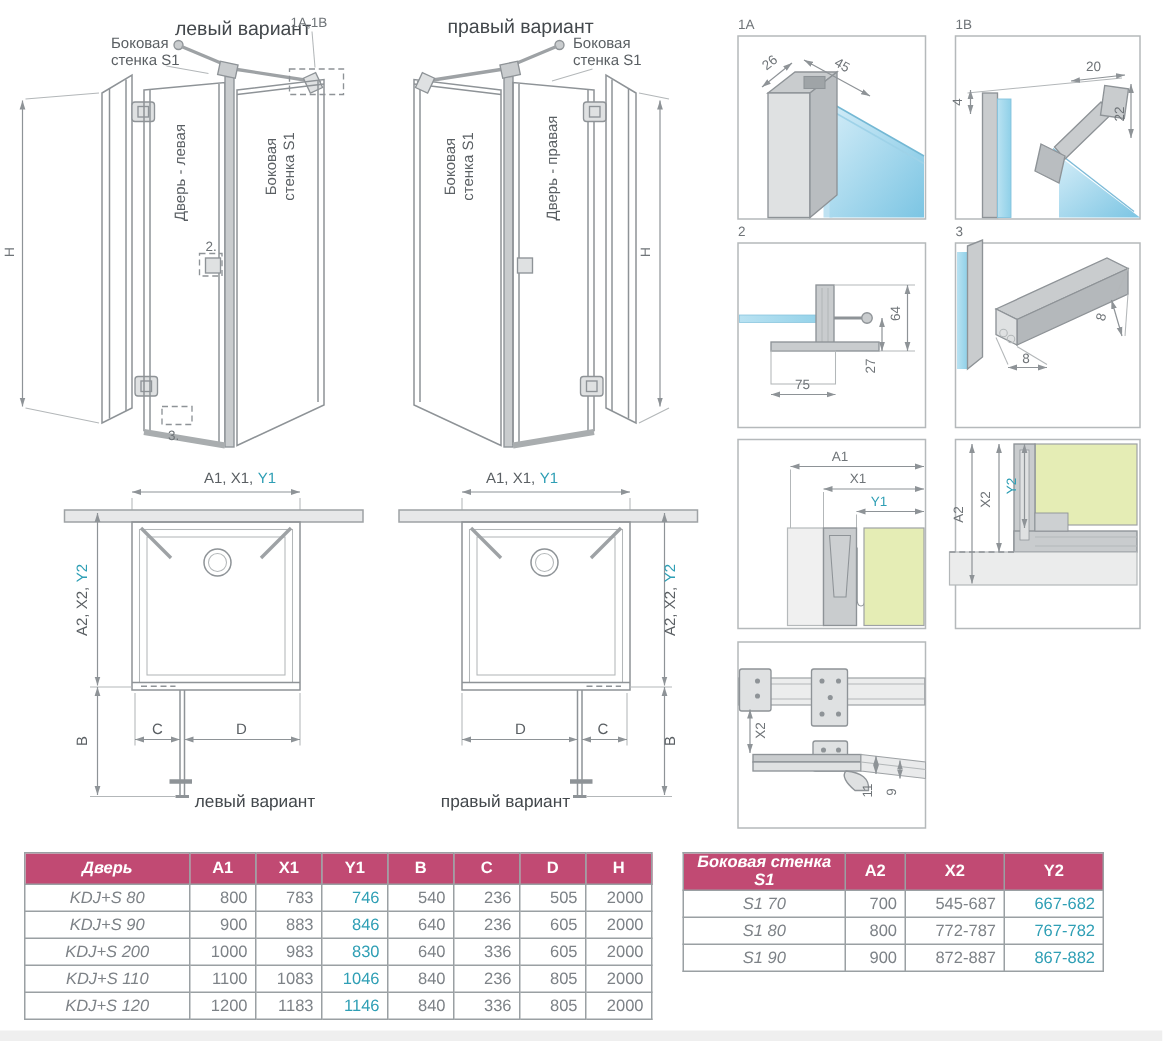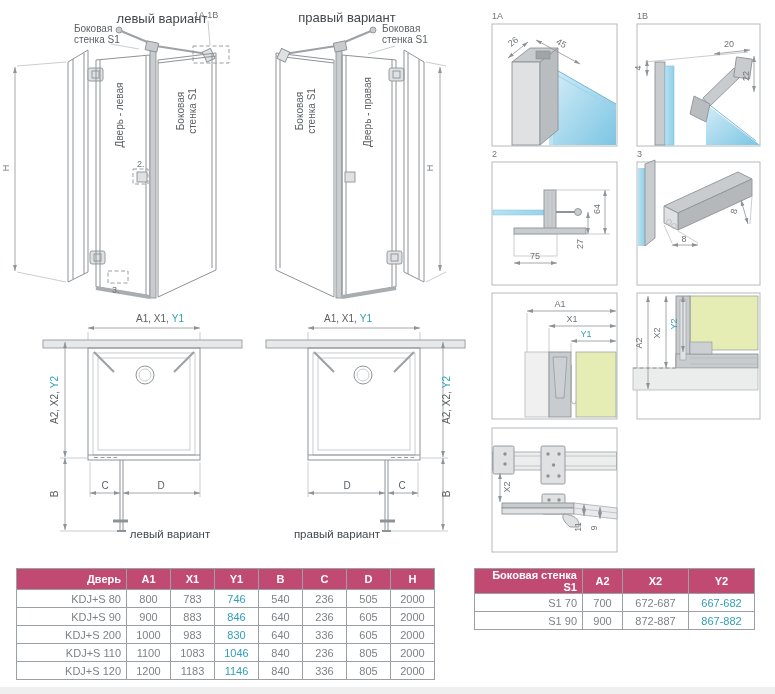--- a/index.html
+++ b/index.html
@@ -18,25 +18,25 @@
   .dimln{stroke:#8e9397;stroke-width:.8;fill:none;}
   .dash{stroke:#8e9397;stroke-width:.9;fill:none;stroke-dasharray:4 2.5;}
   .fillg{fill:#c9ccce;stroke:#8e9397;stroke-width:.9;}
   .fillg2{fill:#dfe1e2;stroke:#8e9397;stroke-width:.9;}
   .filll{fill:#ebecec;stroke:#b3b7b9;stroke-width:.8;}
   .box{fill:#fff;stroke:#b5b9bb;stroke-width:1;}
   .green{fill:var(--green);stroke:#9ea2a5;stroke-width:.8;}
   .tbl{position:absolute;border-collapse:collapse;table-layout:fixed;font-size:11px;color:var(--ttext);}
   .tbl th{background:var(--hdr);color:#fff;font-weight:bold;height:20px;padding:0 5px;
           border:1px solid #9aa0a3;text-align:center;font-size:11px;}
-  .tbl td{height:17px;padding:0 5px;border:1px solid #9aa0a3;text-align:center;background:#fff;}
-  .tbl .first{text-align:right;}
+  .tbl td{height:17px;padding:0 5px;border:1px solid #9aa0a3;text-align:right;background:#fff;}
+  .tbl .first{text-align:center;font-style:italic;}
   .tbl td.teal-val{color:var(--teal);}
   #door-table{left:16px;top:568px;width:418px;}
-  #wall-table{left:455px;top:568px;width:280px;margin-left:19px;}
+  #wall-table{left:455px;top:568px;width:280px;}
   #bottomstrip{position:absolute;left:0;top:687px;width:775px;height:7px;background:#efefef;}
 </style>
 </head>
 <body>
 
 <div id="stage">
 
 <svg width="775" height="560" viewBox="0 0 775 560">
 <defs>
   <marker id="arr" viewBox="0 0 8 6" markerWidth="8" markerHeight="6" refX="7.5" refY="3" orient="auto-start-reverse">
@@ -481,22 +481,28 @@
           <th class="first">Боковая стенка S1</th>
           <th>A2</th>
           <th>X2</th>
           <th>Y2</th>
         </tr>
       </thead>
   <tbody>
         <tr>
           <td class="first">S1 70</td>
           <td>700</td>
-          <td>672-687</td>
+          <td>545-687</td>
           <td class="teal-val">667-682</td>
+        </tr>
+        <tr>
+          <td class="first">S1 80</td>
+          <td>800</td>
+          <td>772-787</td>
+          <td class="teal-val">767-782</td>
         </tr>
         <tr>
           <td class="first">S1 90</td>
           <td>900</td>
           <td>872-887</td>
           <td class="teal-val">867-882</td>
         </tr>
       </tbody>
 </table>
 

